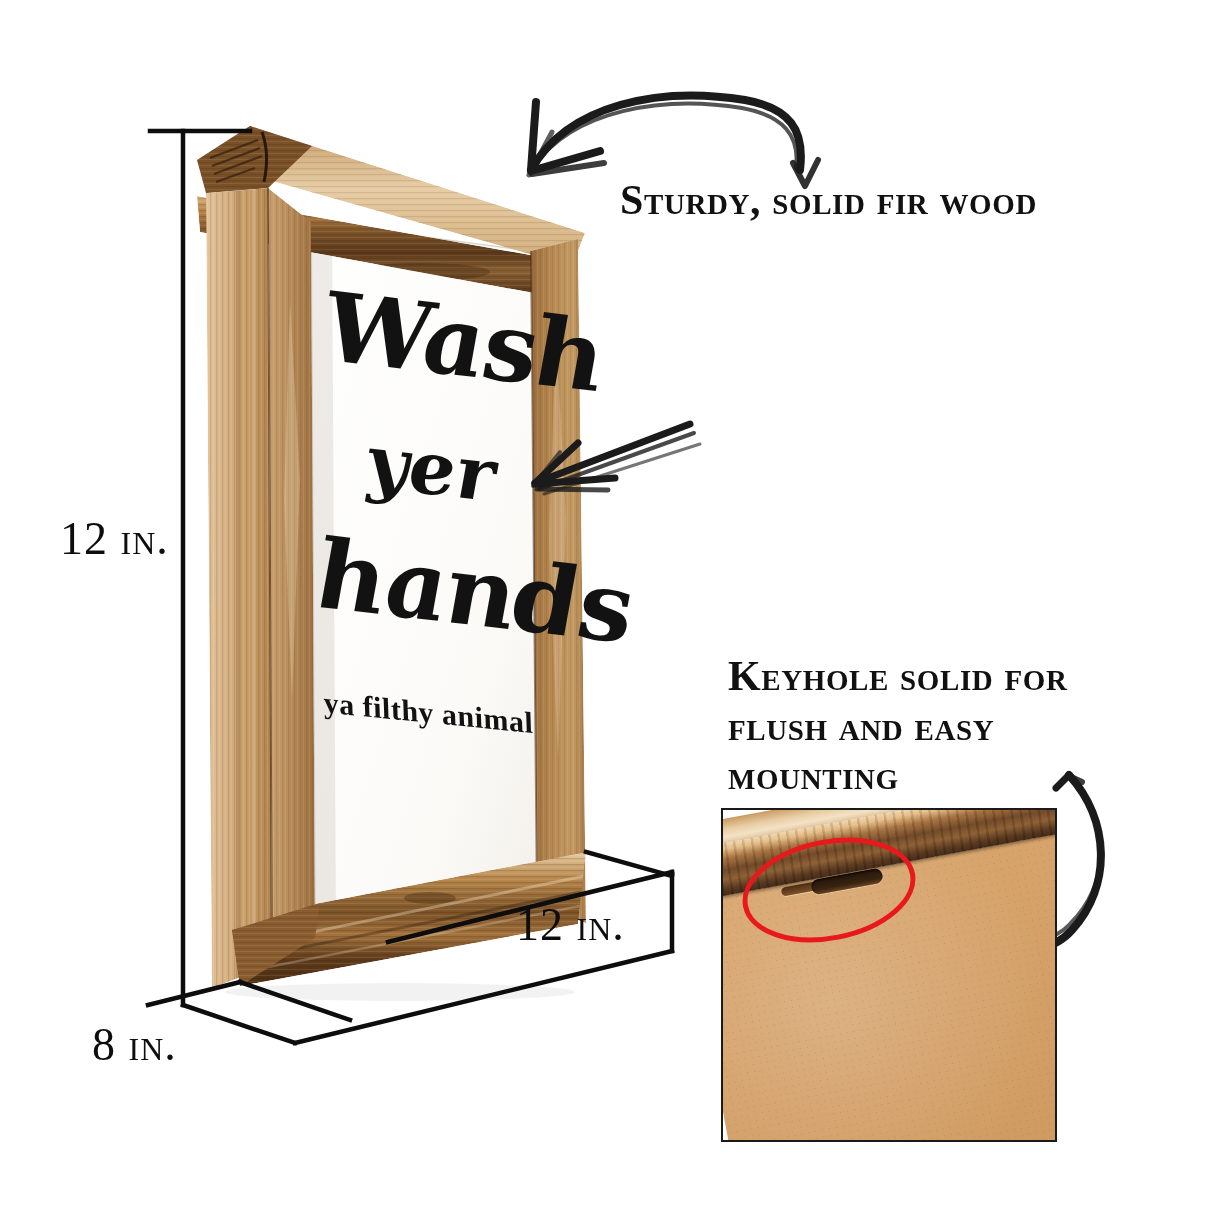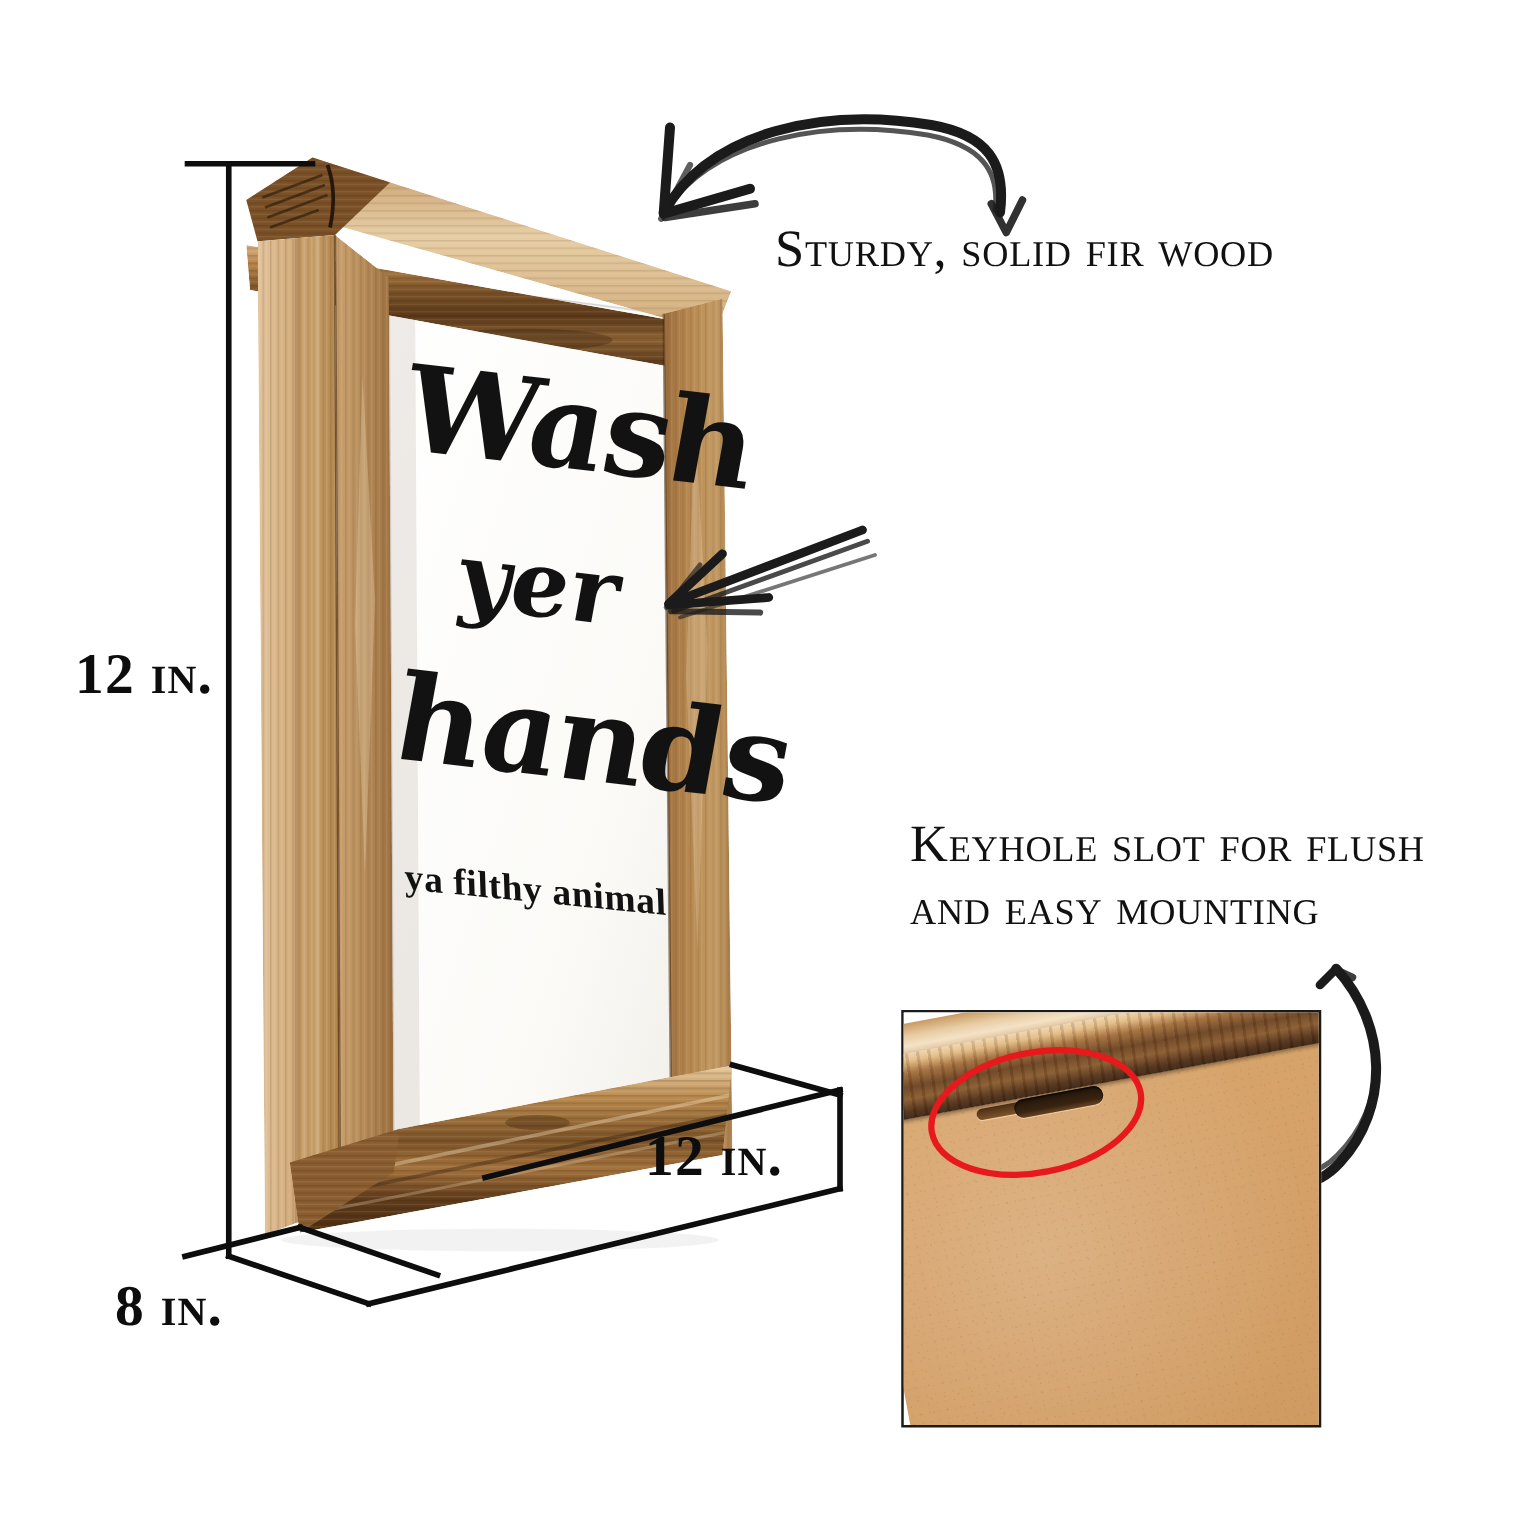--- a/index.html
+++ b/index.html
@@ -4,36 +4,36 @@
 <style>
   html,body{margin:0;padding:0;background:#ffffff;}
   body{width:1214px;height:1214px;overflow:hidden;font-family:"Liberation Serif",serif;}
   #stage{position:relative;width:1214px;height:1214px;background:#fff;}
 
   
   .callout{
     position:absolute;
     color:#111111;
     font-family:"Liberation Serif",serif;
-    font-weight:400;
+    font-weight:700;
     font-variant:small-caps;
     letter-spacing:0.6px;
     line-height:1.18;
     white-space:pre-line;
   }
   #callout-wood{left:620px;top:176px;font-size:42px;}
   #callout-print{left:690px;top:372px;font-size:42px;}
   #callout-keyhole{left:728px;top:652px;font-size:42px;}
 
   
   .dimlabel{
     position:absolute;
     color:#0d0d0d;
     font-family:"Liberation Serif",serif;
-    font-weight:700;
+    font-weight:400;
     font-variant:small-caps;
     font-size:46px;
     letter-spacing:1px;
     white-space:nowrap;
   }
   #dim-height{left:60px;top:512px;}
   #dim-width{left:516px;top:898px;}
   #dim-depth{left:92px;top:1018px;}
 
   
@@ -318,21 +318,21 @@
         <path d="M962,948 L1028,941" stroke-width="7"></path>
         <path d="M962,949 L1022,962" stroke-width="6" opacity=".85"></path>
         <path d="M964,945 L1004,902" stroke-width="5" opacity=".7"></path>
       </g>
     </g>
   </svg>
 
   <div class="callout" id="callout-wood">Sturdy, solid fir wood</div>
 
 
-  <div class="callout" id="callout-keyhole" style="width:430px;">Keyhole slot for flush and easy mounting</div>
+  <div class="callout" id="callout-keyhole" style="width:430px;">Keyhole solid for flush and easy mounting</div>
 
   <div class="dimlabel" id="dim-height">12 in.</div>
   <div class="dimlabel" id="dim-width">12 in.</div>
   <div class="dimlabel" id="dim-depth">8 in.</div>
 
   <div id="keyhole-inset">
     <div class="kh-white"></div>
     <div class="kh-mdf"></div>
     <div class="kh-rail-top"></div>
     <div class="kh-rail"></div>

